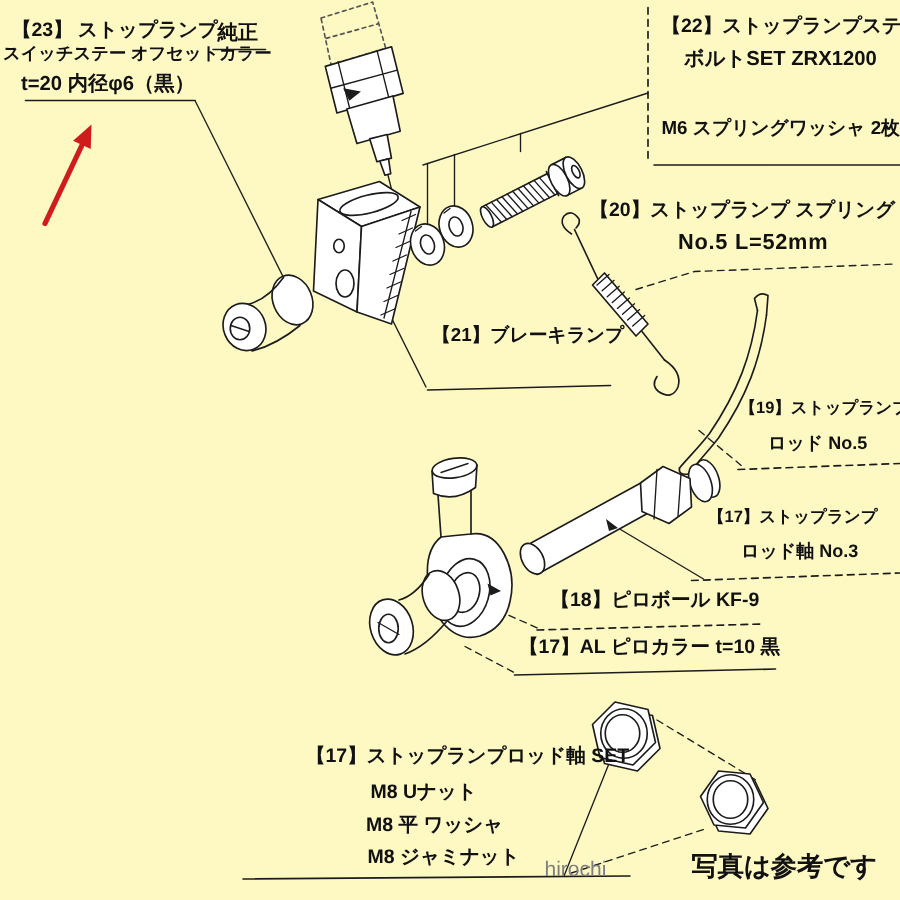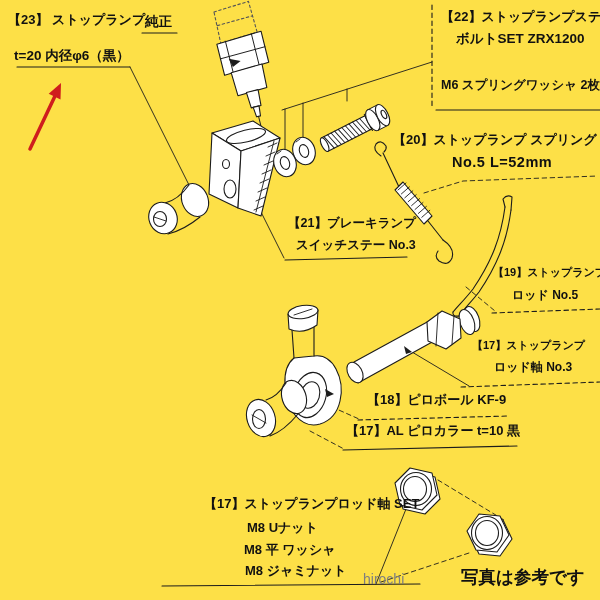--- a/index.html
+++ b/index.html
@@ -1,16 +1,16 @@
 <!DOCTYPE html>
 <html><head>
 <meta charset="utf-8">
 <style>
   html,body{margin:0;padding:0;background:#fff;}
-  .stage{position:relative;width:600px;height:600px;background:#fde047;overflow:hidden;
+  .stage{position:relative;width:600px;height:600px;background:#fef9c3;overflow:hidden;
          font-family:"Liberation Sans",sans-serif;}
   .stage svg{position:absolute;left:0;top:0;}
   .lbl{position:absolute;font-weight:bold;color:#111;white-space:nowrap;line-height:1;
        font-family:"Liberation Sans",sans-serif;}
   .wm{color:#7f7f7f;font-weight:normal;}
   
   .ln{stroke:#1c1c1c;stroke-width:1.1;fill:none;stroke-linecap:round;stroke-linejoin:round;}
   .fw{fill:#ffffff;}
   .dash{stroke-dasharray:4.5,3.5;}
   .dot{stroke-dasharray:2.5,2.5;stroke:#555;}
@@ -169,32 +169,32 @@
       <ellipse class="ln" cx="487" cy="533" rx="11.5" ry="12.5"></ellipse>
     </g>
 
     <g>
       <path d="M30,149 L55,96" stroke-width="3.5" fill="none" stroke-linecap="round" stroke="#cf1d1d"></path>
       <path d="M61,83 L60.5,99.4 L48.7,93.8 Z" stroke="none" fill="#cf1d1d"></path>
     </g>
   </svg>
 
   <div class="lbl" style="left:8px;top:13px;font-size:13px;">【23】 ストップランプ</div>
+  <div class="lbl" style="left:2px;top:31px;font-size:11.5px;">スイッチステー オフセットカラー</div>
   <div class="lbl" style="left:14px;top:49px;font-size:13.5px;">t=20 内径φ6（黒）</div>
   <div class="lbl" style="left:145px;top:15px;font-size:13.5px;">純正</div>
 
   <div class="lbl" style="left:441px;top:10px;font-size:13px;">【22】ストップランプステー</div>
   <div class="lbl" style="left:456px;top:32px;font-size:13.5px;">ボルトSET ZRX1200</div>
   <div class="lbl" style="left:441px;top:79px;font-size:12.5px;">M6 スプリングワッシャ 2枚</div>
 
   <div class="lbl" style="left:393px;top:133px;font-size:13px;">【20】ストップランプ スプリング</div>
   <div class="lbl" style="left:452px;top:155px;font-size:14.5px;letter-spacing:.5px;">No.5 L=52mm</div>
 
   <div class="lbl" style="left:288px;top:217px;font-size:12.5px;">【21】ブレーキランプ</div>
-  <div class="lbl" style="left:296px;top:239px;font-size:12.5px;">スイッチステー No.3</div>
 
   <div class="lbl" style="left:493px;top:267px;font-size:11px;">【19】ストップランプ</div>
   <div class="lbl" style="left:512px;top:289px;font-size:12px;">ロッド No.5</div>
 
   <div class="lbl" style="left:472px;top:340px;font-size:11px;">【17】ストップランプ</div>
   <div class="lbl" style="left:494px;top:361px;font-size:12px;">ロッド軸 No.3</div>
 
   <div class="lbl" style="left:367px;top:393px;font-size:13px;">【18】ピロボール KF-9</div>
   <div class="lbl" style="left:346px;top:424px;font-size:13px;">【17】AL ピロカラー t=10 黒</div>
 

